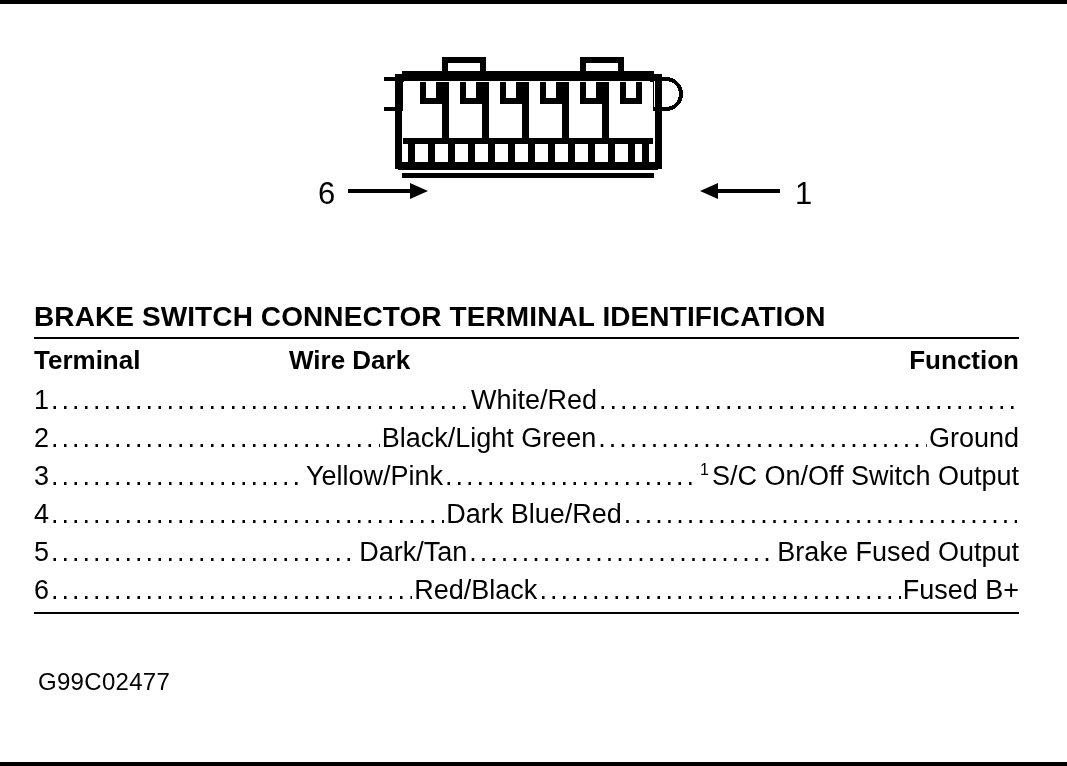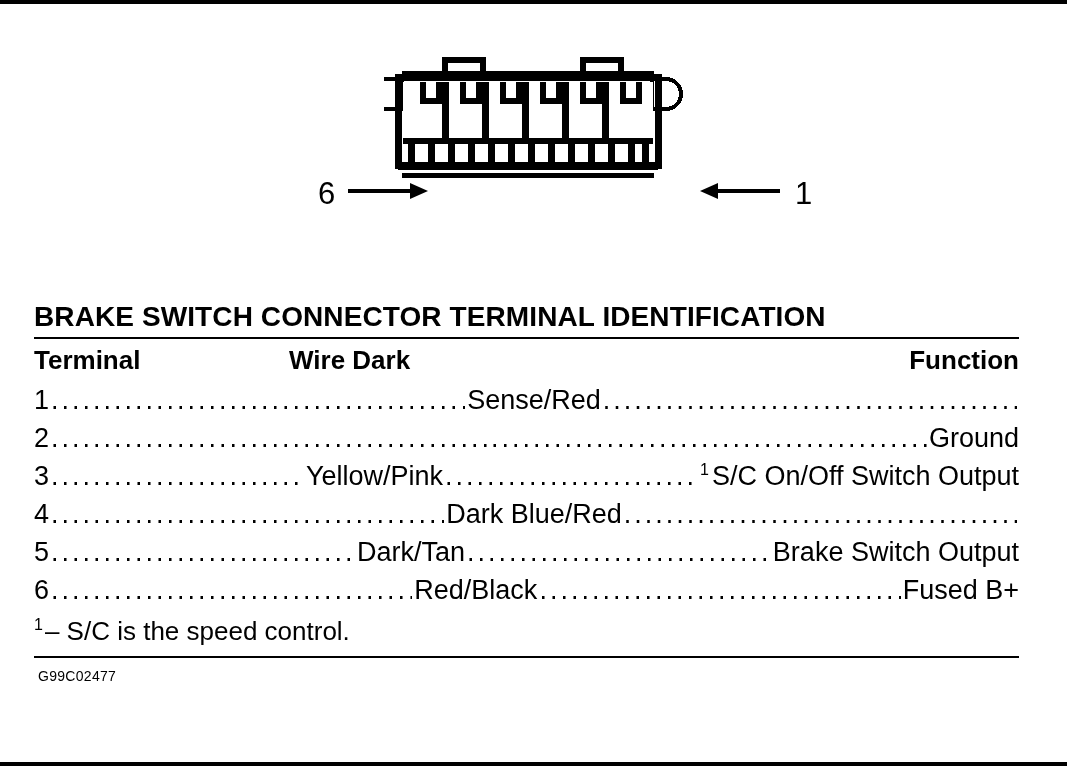--- a/index.html
+++ b/index.html
@@ -131,21 +131,21 @@
     line-height: 40px;
     height: 42px;
     margin-top: 2px;
   }
   #footnote sup.fn { font-size: 16px; margin-right: 2px; }
 
   #caption {
     position: absolute;
     left: 38px;
     top: 668px;
-    font-size: 14px;
+    font-size: 24px;
     font-family: "Liberation Sans", sans-serif;
     letter-spacing: 0.3px;
   }
 </style>
 </head>
 <body>
 
 <div id="page-frame"></div>
 
 <div id="diagram">
@@ -245,27 +245,28 @@
 
   <div id="header-row">
     <span class="h-term">Terminal</span>
     <span class="h-wire">Wire Dark</span>
     <span class="h-func">Function</span>
   </div>
 
   <div class="trow">
     <span class="term">1</span>
     <span class="leader lead-a"></span>
-    <span class="color">Sense/Red</span>
+    <span class="color">White/Red</span>
     <span class="leader lead-b"></span>
   </div>
 
   <div class="trow">
     <span class="term">2</span>
     <span class="leader lead-a"></span>
+    <span class="color">Black/Light Green</span>
     <span class="leader lead-b"></span>
     <span class="func">Ground</span>
   </div>
 
   <div class="trow">
     <span class="term">3</span>
     <span class="leader lead-a"></span>
     <span class="color">Yellow/Pink</span>
     <span class="leader lead-b"></span>
     <span class="func"><sup class="fn">1</sup><span>S/C On/Off Switch Output</span></span>
@@ -276,29 +277,28 @@
     <span class="leader lead-a"></span>
     <span class="color">Dark Blue/Red</span>
     <span class="leader lead-b"></span>
   </div>
 
   <div class="trow">
     <span class="term">5</span>
     <span class="leader lead-a"></span>
     <span class="color">Dark/Tan</span>
     <span class="leader lead-b"></span>
-    <span class="func">Brake Switch Output</span>
+    <span class="func">Brake Fused Output</span>
   </div>
 
   <div class="trow">
     <span class="term">6</span>
     <span class="leader lead-a"></span>
     <span class="color">Red/Black</span>
     <span class="leader lead-b"></span>
     <span class="func">Fused B+</span>
   </div>
 
-  <div id="footnote"><sup class="fn">1</sup><span>– S/C is the speed control.</span></div>
 
   <hr class="rule rule-thin">
 </div>
 
 <div id="caption">G99C02477</div>
 
 </body></html>

